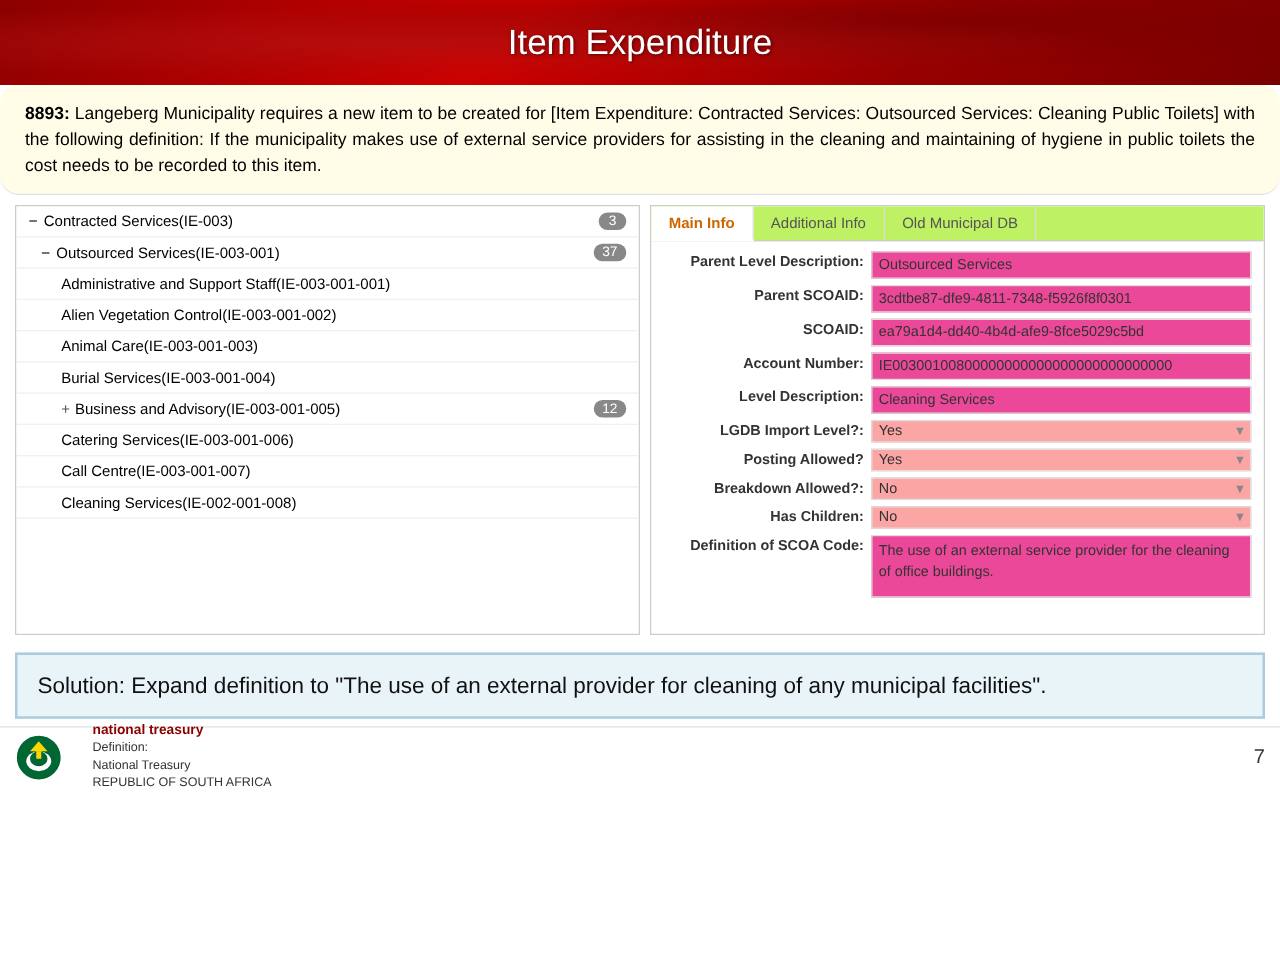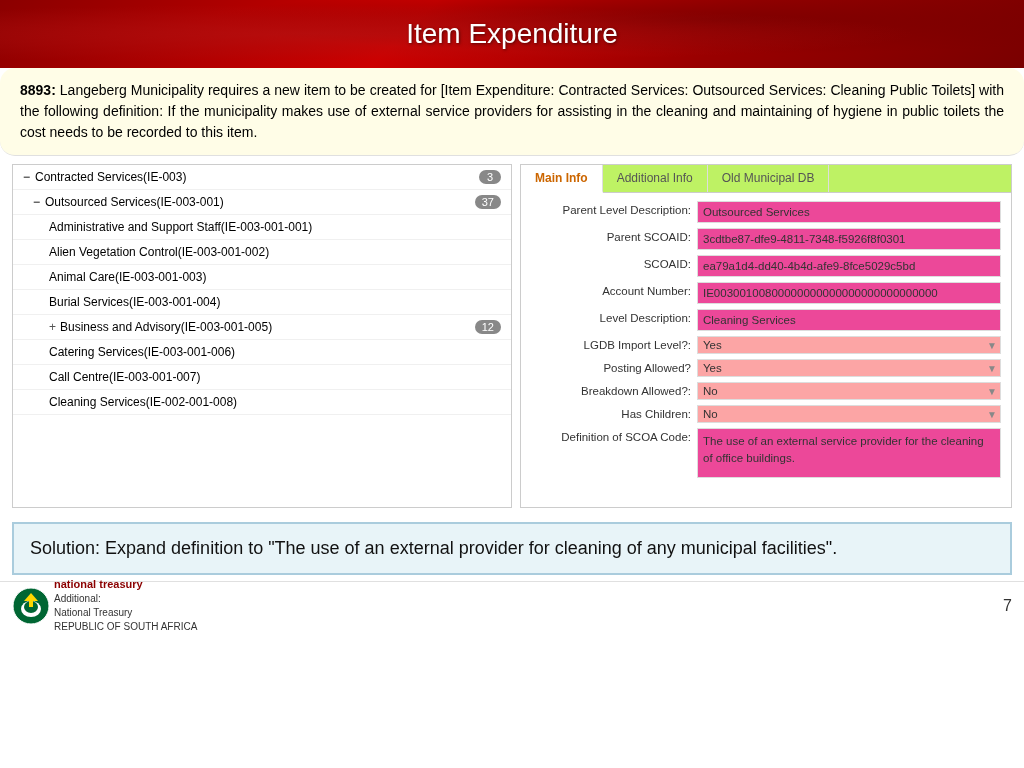--- a/index.html
+++ b/index.html
@@ -126,21 +126,21 @@
     .form-row {
       display: flex;
       align-items: flex-start;
       margin-bottom: 5px;
       gap: 6px;
     }
     .form-label {
       width: 160px;
       min-width: 160px;
       text-align: right;
-      font-weight: 400;
+      font-weight: 700;
       font-size: 11.5px;
       padding-top: 3px;
       color: #333;
     }
     .form-value {
       flex: 1;
       background: #ec4899;
       border: 1px solid #ddd;
       padding: 2px 5px;
       font-size: 11.5px;
@@ -195,21 +195,21 @@
       border-top: 1px solid #e0e0e0;
       padding: 6px 12px;
       display: flex;
       align-items: center;
       justify-content: space-between;
       height: 48px;
     }
     .footer-logo {
       display: flex;
       align-items: center;
-      gap: 4px;
+      gap: 24px;
     }
     .logo-shield {
       width: 38px;
       height: 38px;
     }
     .footer-text {
       font-size: 10px;
       color: #333;
       line-height: 1.4;
     }
@@ -373,19 +373,19 @@
   <div class="footer-logo">
     <svg class="logo-shield" viewBox="0 0 38 38" xmlns="http://www.w3.org/2000/svg">
       <circle cx="19" cy="19" r="18" fill="#006633" stroke="#fff" stroke-width="1"></circle>
       <ellipse cx="19" cy="22" rx="10" ry="8" fill="#fff"></ellipse>
       <ellipse cx="19" cy="20" rx="7" ry="6" fill="#006633"></ellipse>
       <polygon points="19,6 26,14 12,14" fill="#FFD700"></polygon>
       <rect x="17" y="14" width="4" height="6" fill="#FFD700"></rect>
     </svg>
     <div class="footer-text">
       <div class="dept">national treasury</div>
-      <div class="subdept">Additional:</div>
+      <div class="subdept">Definition:</div>
       <div class="subdept">National Treasury</div>
       <div class="subdept">REPUBLIC OF SOUTH AFRICA</div>
     </div>
   </div>
   <span class="page-num">7</span>
 </div>
 
 </body></html>

